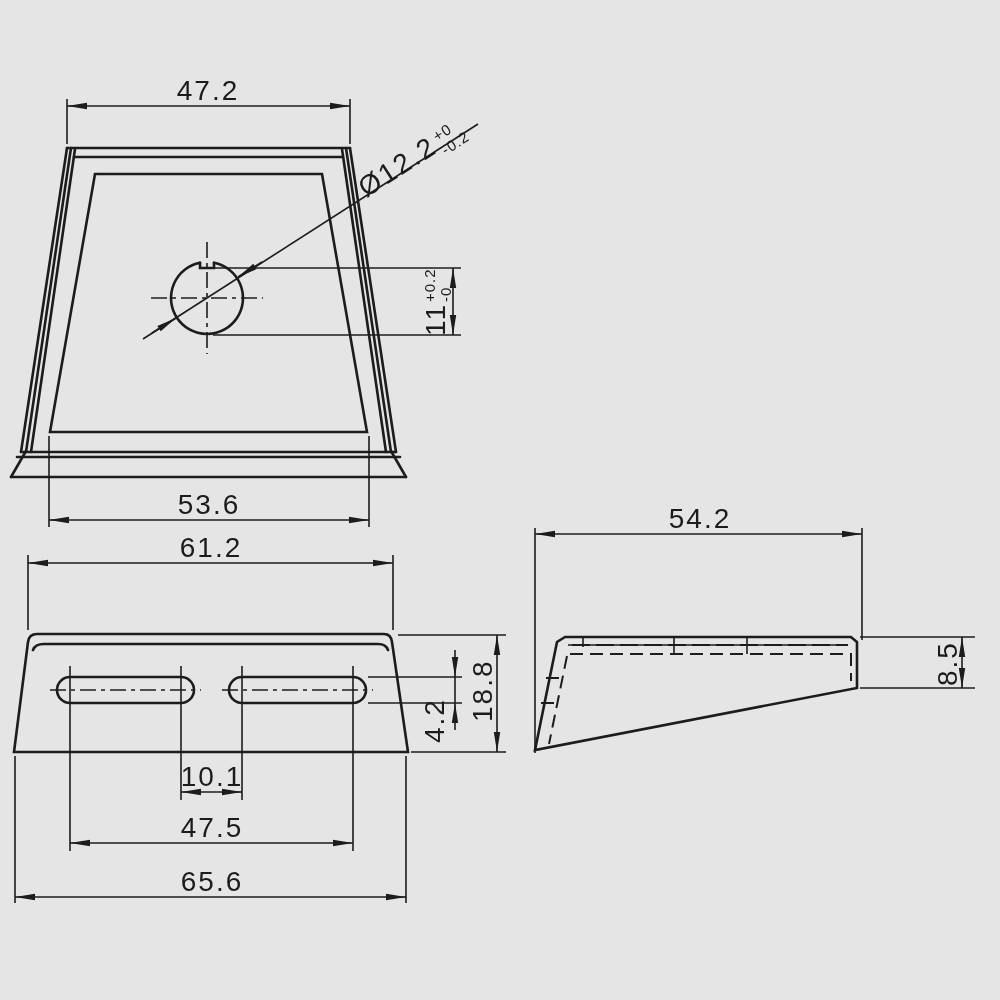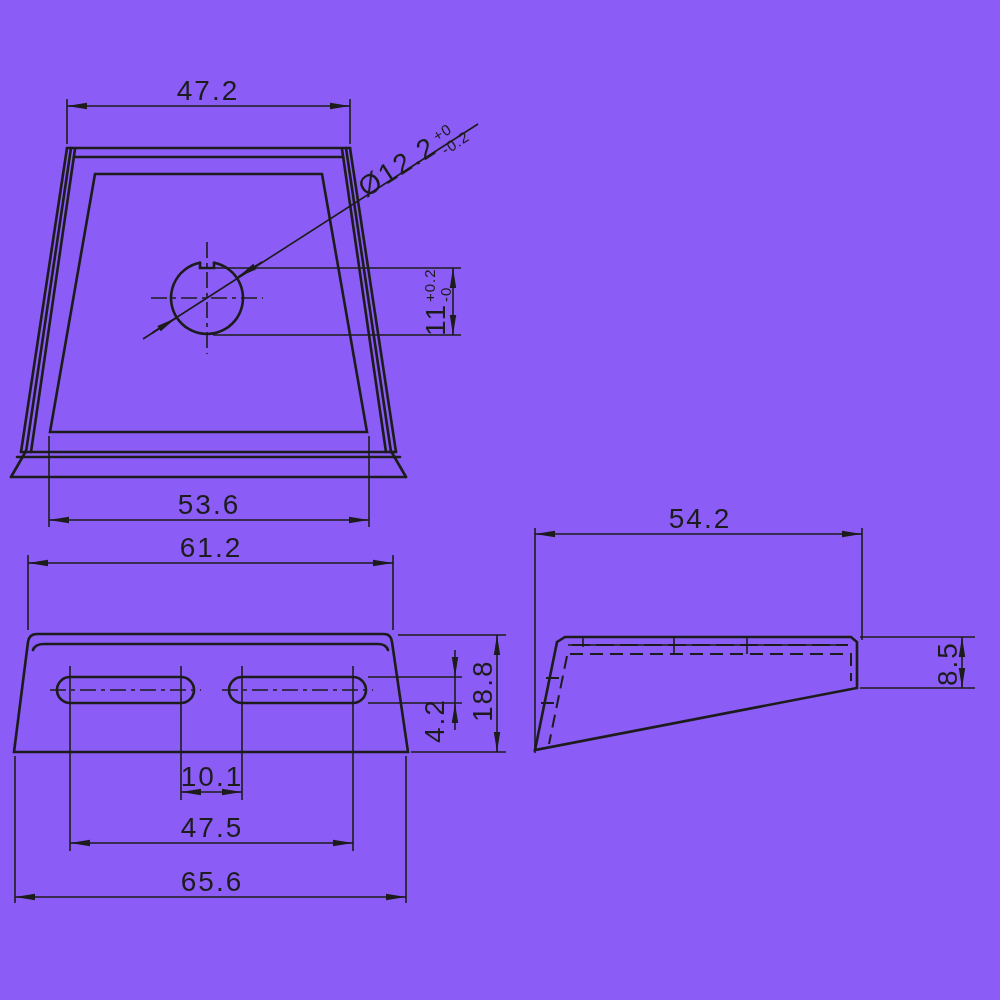--- a/index.html
+++ b/index.html
@@ -1,16 +1,16 @@
 <!DOCTYPE html>
 <html><head>
 <meta charset="utf-8">
 <style>
   html,body{margin:0;padding:0;background:#ffffff;}
-  .stage{width:1000px;height:1000px;background:#8b5cf6;position:relative;overflow:hidden;}
+  .stage{width:1000px;height:1000px;background:#e5e5e5;position:relative;overflow:hidden;}
   svg{display:block;}
   .thick{stroke:#1c1c1c;stroke-width:2.6;fill:none;stroke-linecap:round;}
   .thin{stroke:#1c1c1c;stroke-width:1.6;fill:none;stroke-linecap:butt;}
   .center{stroke:#1c1c1c;stroke-width:1.6;fill:none;stroke-dasharray:16 5 4 5;}
   .hid{stroke:#1c1c1c;stroke-width:2.0;fill:none;stroke-dasharray:13 7;}
   .hid2{stroke:#1c1c1c;stroke-width:1.8;fill:none;stroke-dasharray:18 6;}
   text{fill:#1c1c1c;font-family:"Liberation Sans","DejaVu Sans",sans-serif;}
   .dimtxt{font-size:28px;letter-spacing:2px;}
   .toltxt{font-size:15px;letter-spacing:1px;}
 </style>

